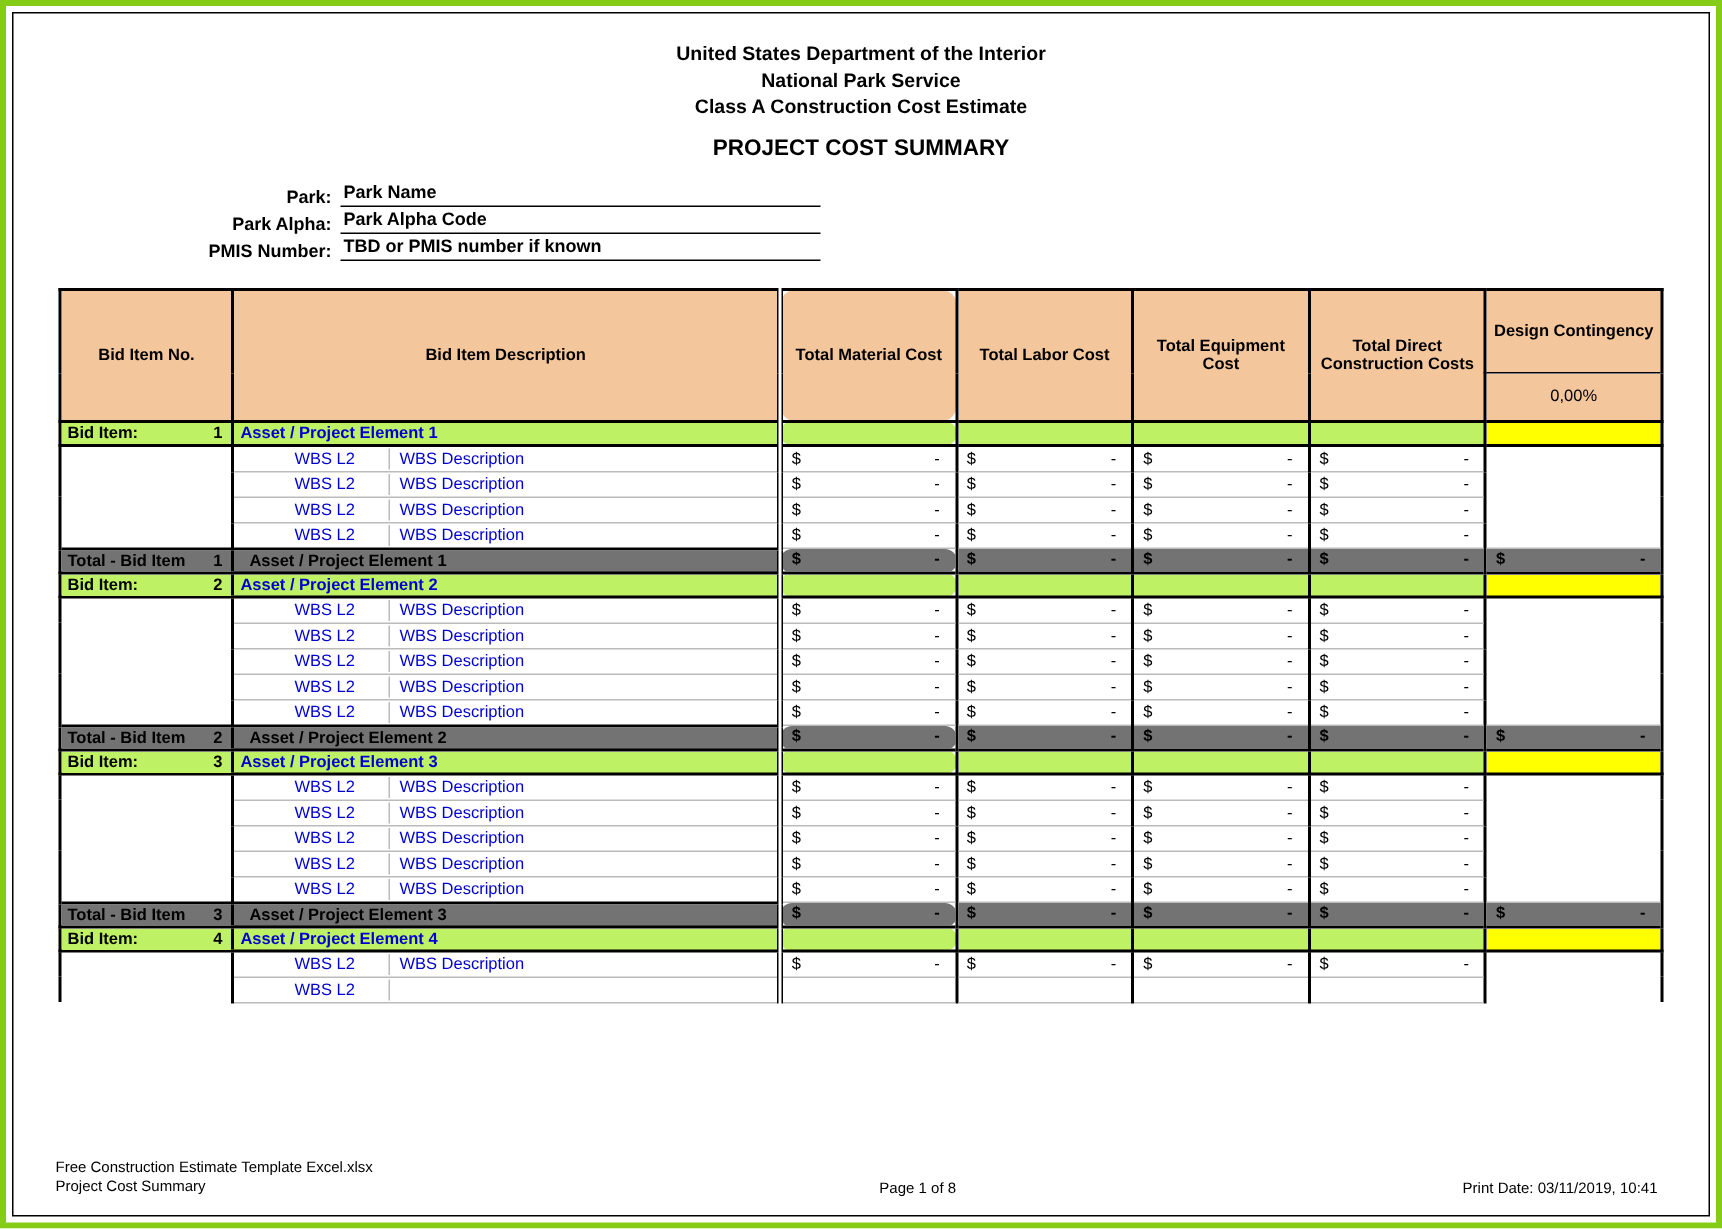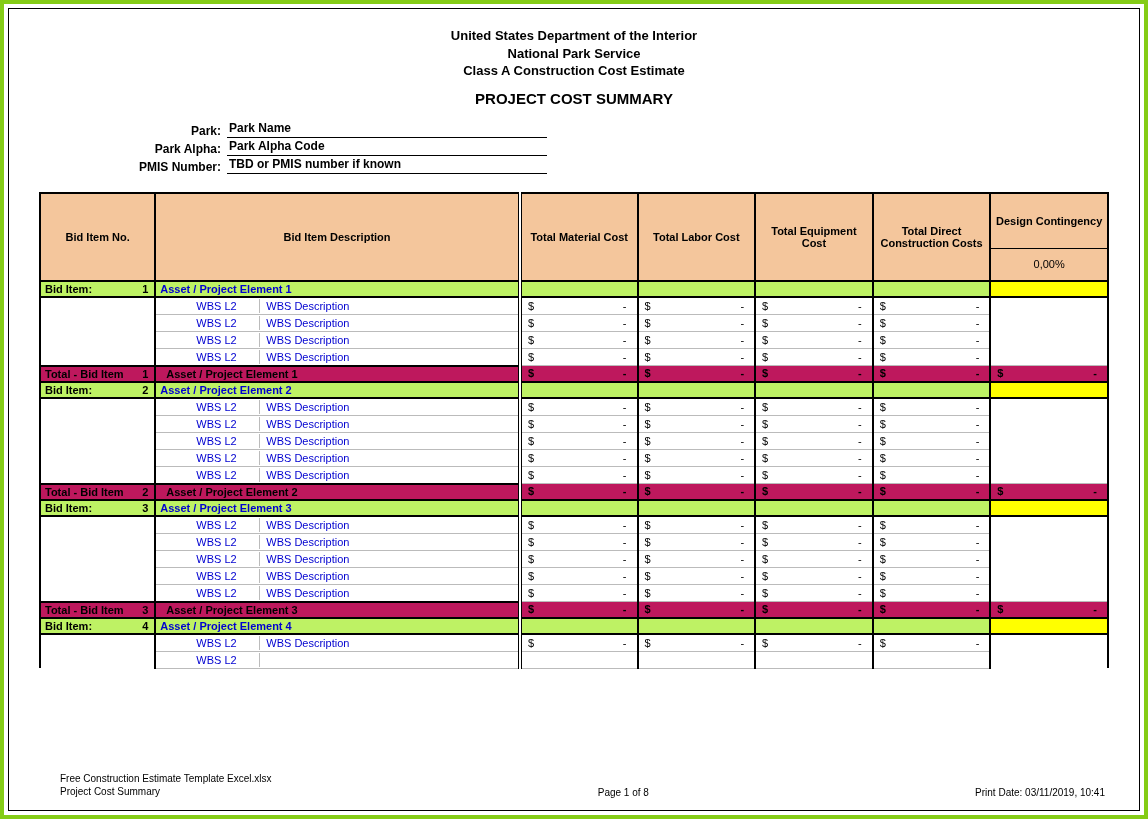--- a/index.html
+++ b/index.html
@@ -90,21 +90,21 @@
   .col-mat { width: 100px; }
   .col-lab { width: 100px; }
   .col-eq { width: 100px; }
   .col-dc { width: 100px; }
   .col-cont { width: 100px; }
 
   .thick-l { border-left: 2px solid #000 !important; }
   .thick-r { border-right: 2px solid #000 !important; }
   .thick-t { border-top: 2px solid #000 !important; }
   .thick-b { border-bottom: 2px solid #000 !important; }
-  .dbl-l { border-left: 4px double #000 !important; }
+  .dbl-l { border-left: 4px double #000 !important; border-radius: 11px; }
 
   .pct-cell {
     text-align: right;
     background: #f4c69c;
     font-size: 11px;
     padding-right: 6px;
     height: 16px;
   }
   .bid-header td {
     background: #bef264;
@@ -144,42 +144,42 @@
     font-size: 11px;
     position: relative;
     padding: 1px 10px 1px 6px !important;
     border-top: 1px solid #bbb !important;
     border-bottom: 1px solid #bbb !important;
   }
   .money-cell .cur { float: left; }
   .money-cell .dash { float: right; }
 
   .total-row td {
-    background: #be185d;
+    background: #737373;
     font-weight: bold;
     font-size: 11px;
   }
   .total-label-cell { position: relative; }
   .total-label-cell .lbl { font-weight: bold; }
   .total-label-cell .num { font-weight: bold; position: absolute; right: 6px; }
 
   .yellow { background: #ffff00 !important; }
   .empty-bidno {
     border-top: none !important;
     border-bottom: none !important;
     background: #fff;
   }
   .empty-cont {
     border-top: none !important;
     border-bottom: none !important;
     background: #fff;
   }
   .footer {
     position: absolute;
-    left: 51px;
+    left: 28px;
     right: 34px;
     bottom: 12px;
     font-size: 10px;
     display: flex;
     justify-content: space-between;
     align-items: flex-end;
     margin-top: 43px;
   }
   .footer-left { line-height: 1.3; }
   .footer-center { text-align: center; flex: 1; }

